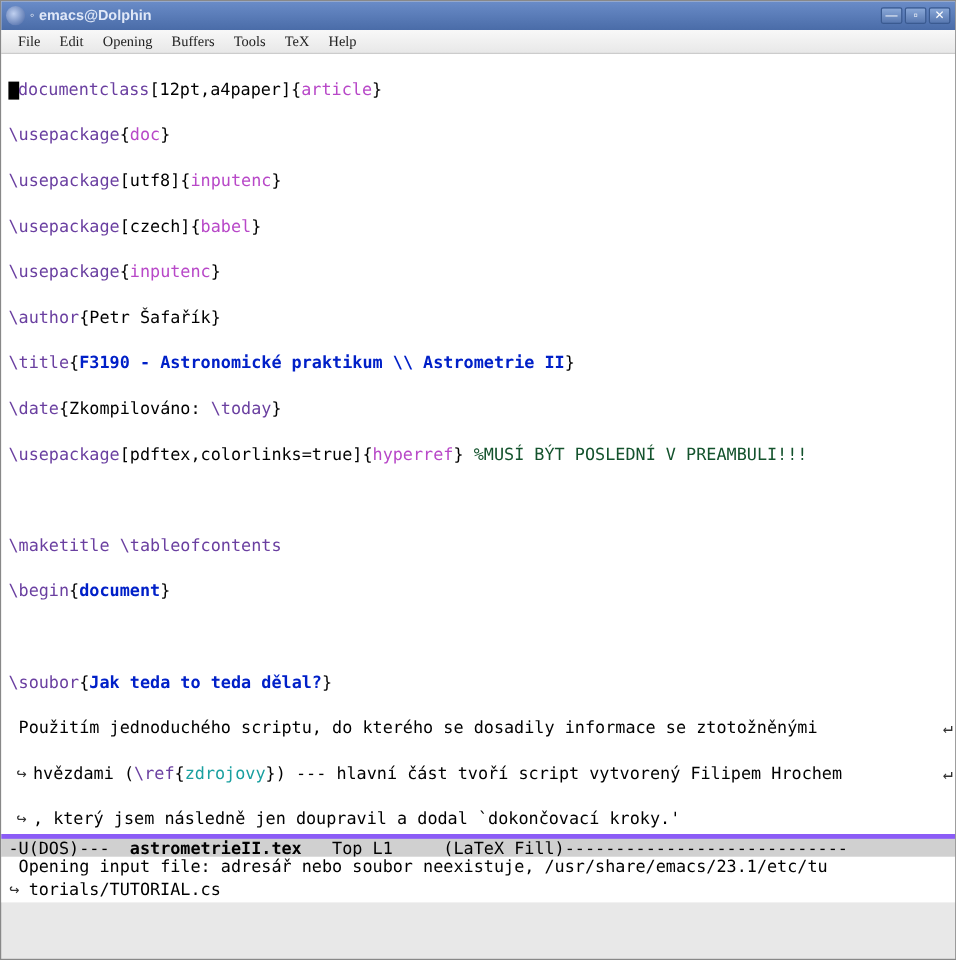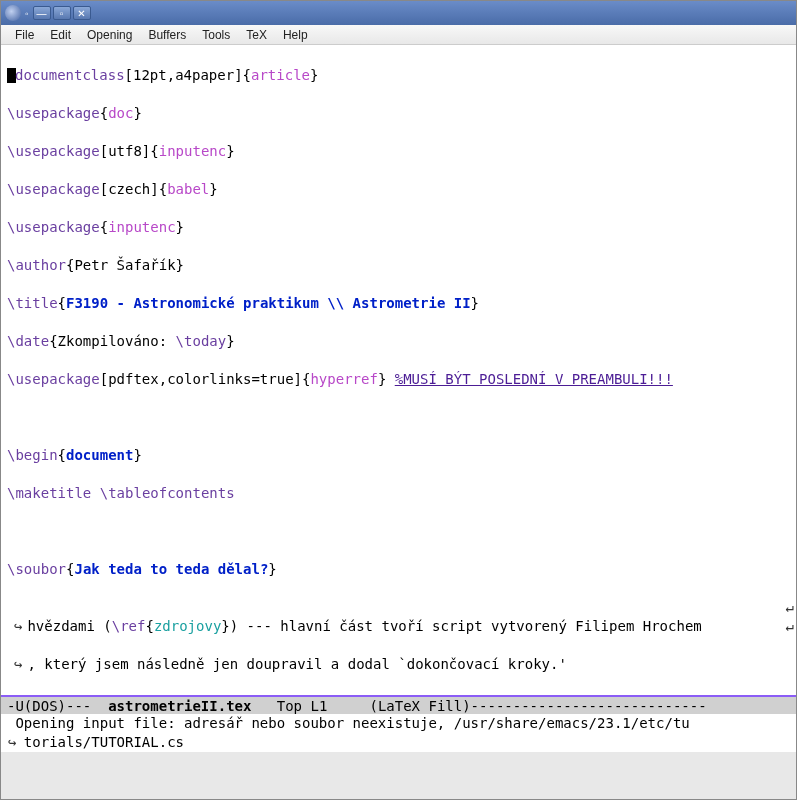--- a/index.html
+++ b/index.html
@@ -3,40 +3,41 @@
 <meta charset="utf-8">
 <style>
 * { margin: 0; padding: 0; box-sizing: border-box; }
 body { font-family: sans-serif; font-size: 13px; background: #e8e8e8; width: 797px; height: 800px; overflow: hidden; border: 1px solid #888; }
 .titlebar { background: linear-gradient(#6a8cc8, #4a6ca8); height: 24px; display: flex; align-items: center; padding: 0 4px; color: #fff; }
 .titlebar-icon { width: 16px; height: 16px; margin-right: 4px; background: radial-gradient(circle at 40% 40%, #c0d0f0, #4060a0); border-radius: 50%; }
 .titlebar-title { flex: 1; font-size: 12px; font-weight: bold; color: #e0e8f8; }
 .titlebar-btns { display: flex; gap: 2px; }
 .tb-btn { width: 18px; height: 14px; background: linear-gradient(#8aa8d8, #5878b0); border: 1px solid #3a5a90; border-radius: 2px; display: flex; align-items: center; justify-content: center; font-size: 10px; color: #fff; cursor: pointer; }
 .menubar { background: linear-gradient(#f8f8f8, #e8e8e8); height: 20px; display: flex; align-items: center; padding: 0 6px; border-bottom: 1px solid #ccc; }
-.menu-item { padding: 2px 8px; font-size: 12px; color: #222; cursor: pointer; }
+.menu-item { padding: 2px 8px; font-size: 12px; color: #222; cursor: pointer; font-family: Liberation Serif, serif; }
 .editor { background: #fff; font-family: "DejaVu Sans Mono", "Courier New", monospace; font-size: 14px; line-height: 19px; padding: 2px 0 0 6px; height: 650px; overflow: hidden; white-space: pre; position: relative; }
 .cursor-block { display:inline-block; width:9px; height:15px; background:#000; vertical-align:text-bottom; margin-right:-1px; }
 .wrap { display:inline-block; width:10px; text-align:center; color:#333; position:absolute; left:6px; }
 .wrapR { position:absolute; right:2px; color:#333; }
 .cmd { color: #6a3fa0; }
 .bluebold { color: #0020c8; font-weight: bold; }
 .pkg { color: #b848c8; }
 .teal { color: #1aa0a0; text-align: right; }
-.red { color: #4c1d95; text-decoration: underline; }
-.statusline { background: #d0d0d0; border-top: 2px solid #8b5cf6; font-family: "DejaVu Sans Mono", monospace; font-size: 14px; padding: 0 6px; height: 19px; line-height: 19px; white-space: pre; overflow: hidden; }
+.red { color: #14532d; }
+.statusline { background: #d0d0d0; border-top: 4px solid #8b5cf6; font-family: "DejaVu Sans Mono", monospace; font-size: 14px; padding: 0 6px; height: 19px; line-height: 19px; white-space: pre; overflow: hidden; }
 .sl-bold { font-weight: bold; }
 .minibuf { background: #fff; font-family: "DejaVu Sans Mono", monospace; font-size: 14px; line-height: 19px; padding: 0 6px; height: 38px; white-space: pre-wrap; position:relative; }
 </style>
 </head>
 <body>
 
 <div class="titlebar">
   <div class="titlebar-icon"></div>
   <span style="margin-right:4px;font-size:10px;">◦</span>
+  <div class="titlebar-title">emacs@Dolphin</div>
   <div class="titlebar-btns">
     <div class="tb-btn">—</div>
     <div class="tb-btn">▫</div>
     <div class="tb-btn">✕</div>
   </div>
 </div>
 
 <div class="menubar">
   <span class="menu-item">File</span>
   <span class="menu-item">Edit</span>
@@ -51,25 +52,25 @@
 <div><span class="cursor-block"></span><span class="cmd">documentclass</span><span>[12pt,a4paper]{</span><span class="pkg">article</span><span>}</span></div>
 <div><span class="cmd">\usepackage</span><span>{</span><span class="pkg">doc</span><span>}</span></div>
 <div><span class="cmd">\usepackage</span><span>[utf8]{</span><span class="pkg">inputenc</span><span>}</span></div>
 <div><span class="cmd">\usepackage</span><span>[czech]{</span><span class="pkg">babel</span><span>}</span></div>
 <div><span class="cmd">\usepackage</span><span>{</span><span class="pkg">inputenc</span><span>}</span></div>
 <div><span class="cmd">\author</span><span>{Petr Šafařík}</span></div>
 <div><span class="cmd">\title</span><span>{</span><span class="bluebold">F3190 - Astronomické praktikum \\ Astrometrie II</span><span>}</span></div>
 <div><span class="cmd">\date</span><span>{Zkompilováno: </span><span class="cmd">\today</span><span>}</span></div>
 <div><span class="cmd">\usepackage</span><span>[pdftex,colorlinks=true]{</span><span class="pkg">hyperref</span><span>} </span><span class="red">%MUSÍ BÝT POSLEDNÍ V PREAMBULI!!!</span></div>
 <div>&nbsp;</div>
+<div><span class="cmd">\maketitle</span><span> </span><span class="cmd">\tableofcontents</span></div>
 <div><span class="cmd">\begin</span><span>{</span><span class="bluebold">document</span><span>}</span></div>
-<div><span class="cmd">\maketitle</span><span> </span><span class="cmd">\tableofcontents</span></div>
 <div>&nbsp;</div>
 <div><span class="cmd">\soubor</span><span>{</span><span class="bluebold">Jak teda to teda dělal?</span><span>}</span></div>
-<div style="position:relative;"><span class="wrapR">↵</span></div>
+<div style="position:relative;"><span> Použitím jednoduchého scriptu, do kterého se dosadily informace se ztotožněnými </span><span class="wrapR">↵</span></div>
 <div style="position:relative;"><span class="wrap">↪</span><span style="margin-left:12px"> hvězdami (</span><span class="cmd">\ref</span><span>{</span><span class="teal">zdrojovy</span><span>}) --- hlavní část tvoří script vytvorený Filipem Hrochem</span><span class="wrapR">↵</span></div>
 <div style="position:relative;"><span class="wrap">↪</span><span style="margin-left:12px"> , který jsem následně jen doupravil a dodal `dokončovací kroky.'</span></div>
 <div>&nbsp;</div>
 
 
 
 
 
 
 

